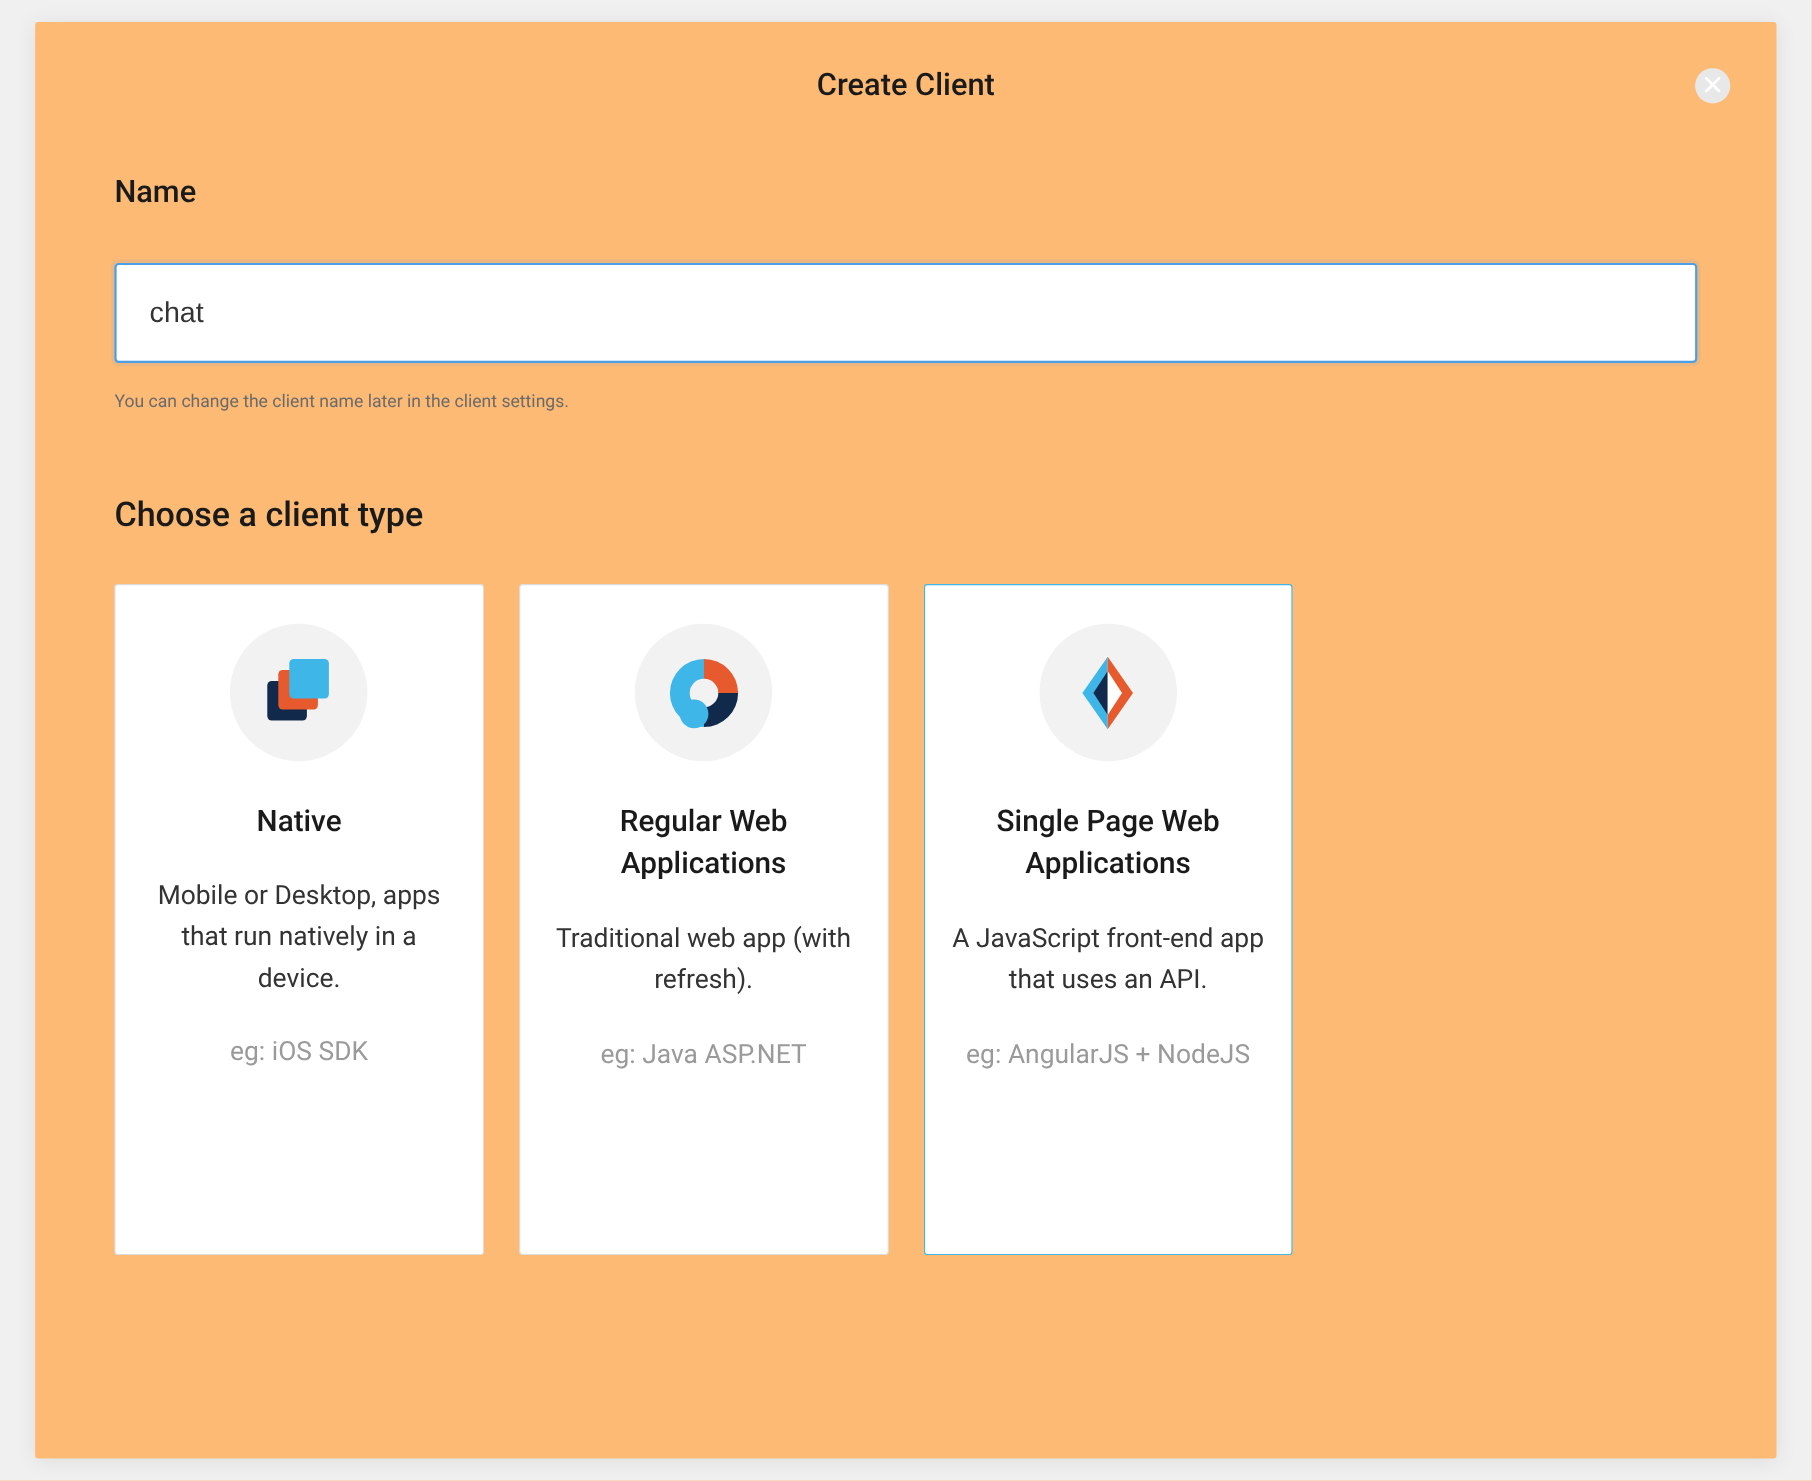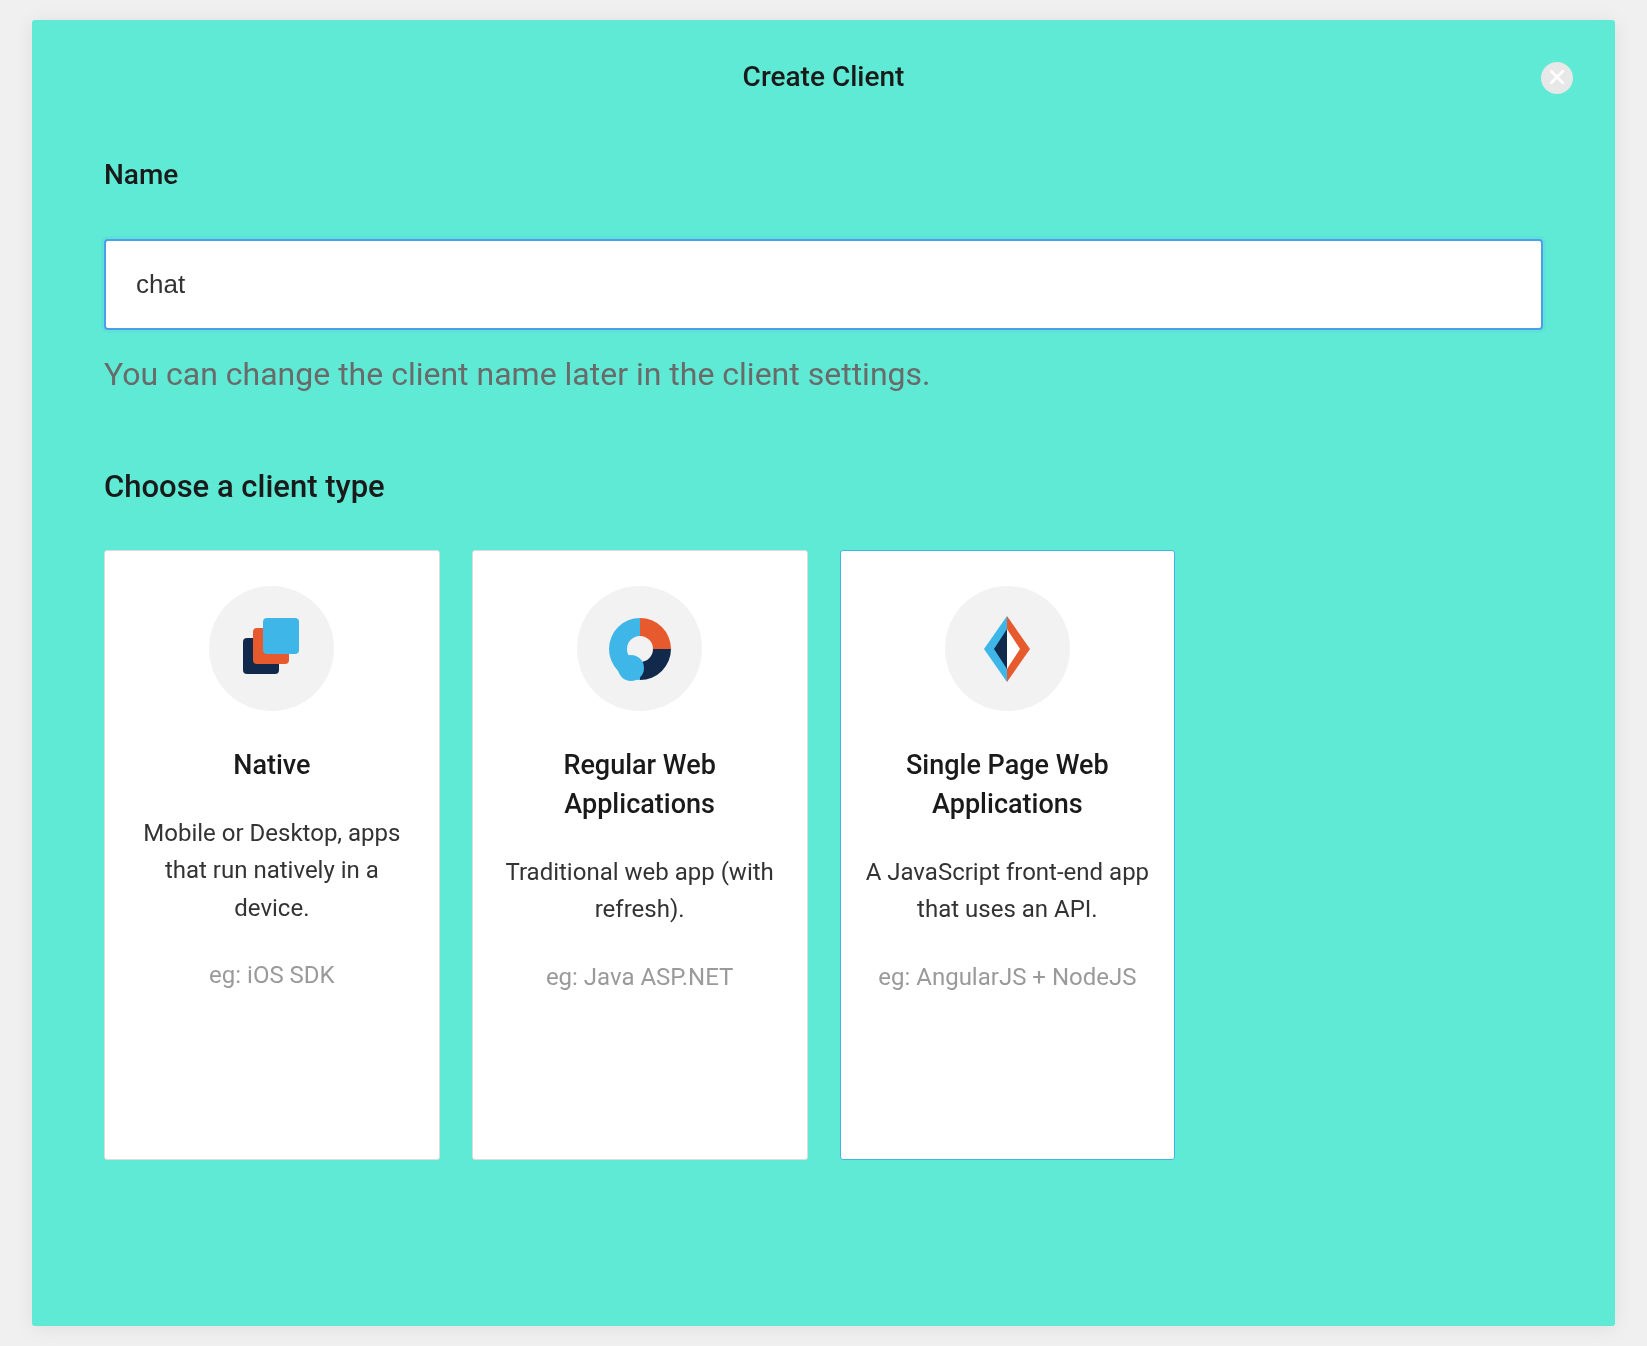--- a/index.html
+++ b/index.html
@@ -14,21 +14,21 @@
       height: 1346px;
       position: relative;
       overflow: hidden;
     }
     .modal {
       position: absolute;
       top: 20px;
       left: 32px;
       right: 32px;
       bottom: 20px;
-      background: #5eead4;
+      background: #fdba74;
       border-radius: 3px;
       box-shadow: 0 2px 20px rgba(0,0,0,0.08);
       display: flex;
       flex-direction: column;
     }
     .modal-header {
       position: relative;
       padding: 40px 60px 0;
       text-align: center;
     }
@@ -69,21 +69,21 @@
       padding: 28px 30px;
       font-size: 26px;
       color: #333;
       border: 2px solid #4a9fe8;
       border-radius: 4px;
       outline: none;
       box-shadow: 0 0 0 3px rgba(74, 159, 232, 0.1);
       margin-bottom: 25px;
     }
     .helper-text {
-      font-size: 32px;
+      font-size: 16px;
       color: #6a6a6a;
       margin-bottom: 75px;
     }
     .section-label {
       font-size: 31px;
       font-weight: 500;
       color: #1a1a1a;
       margin-bottom: 45px;
     }
     .card-grid {

